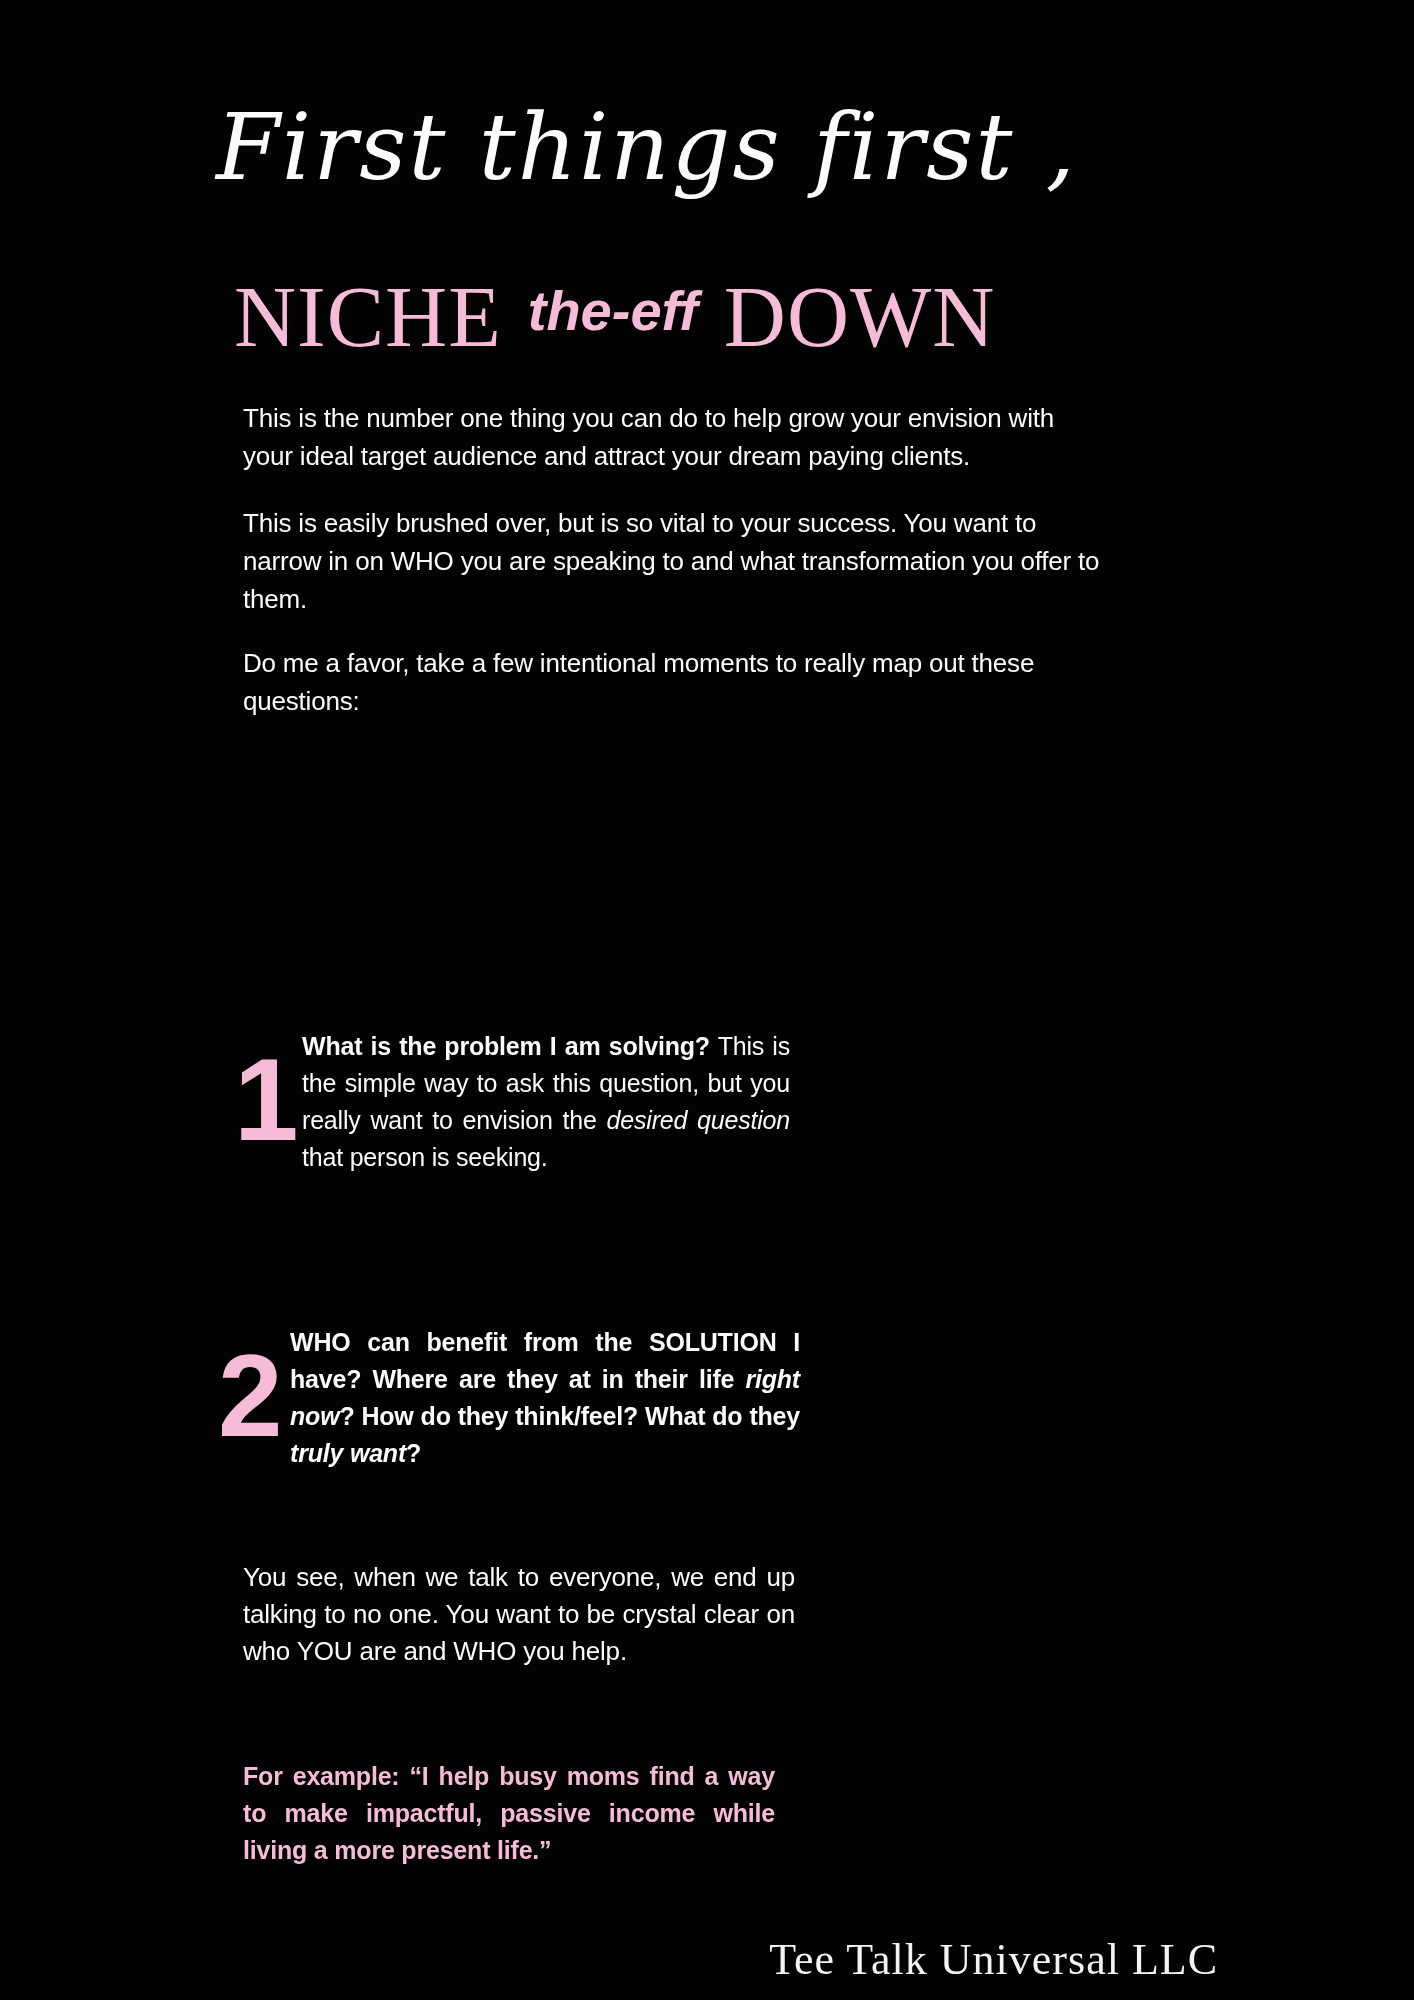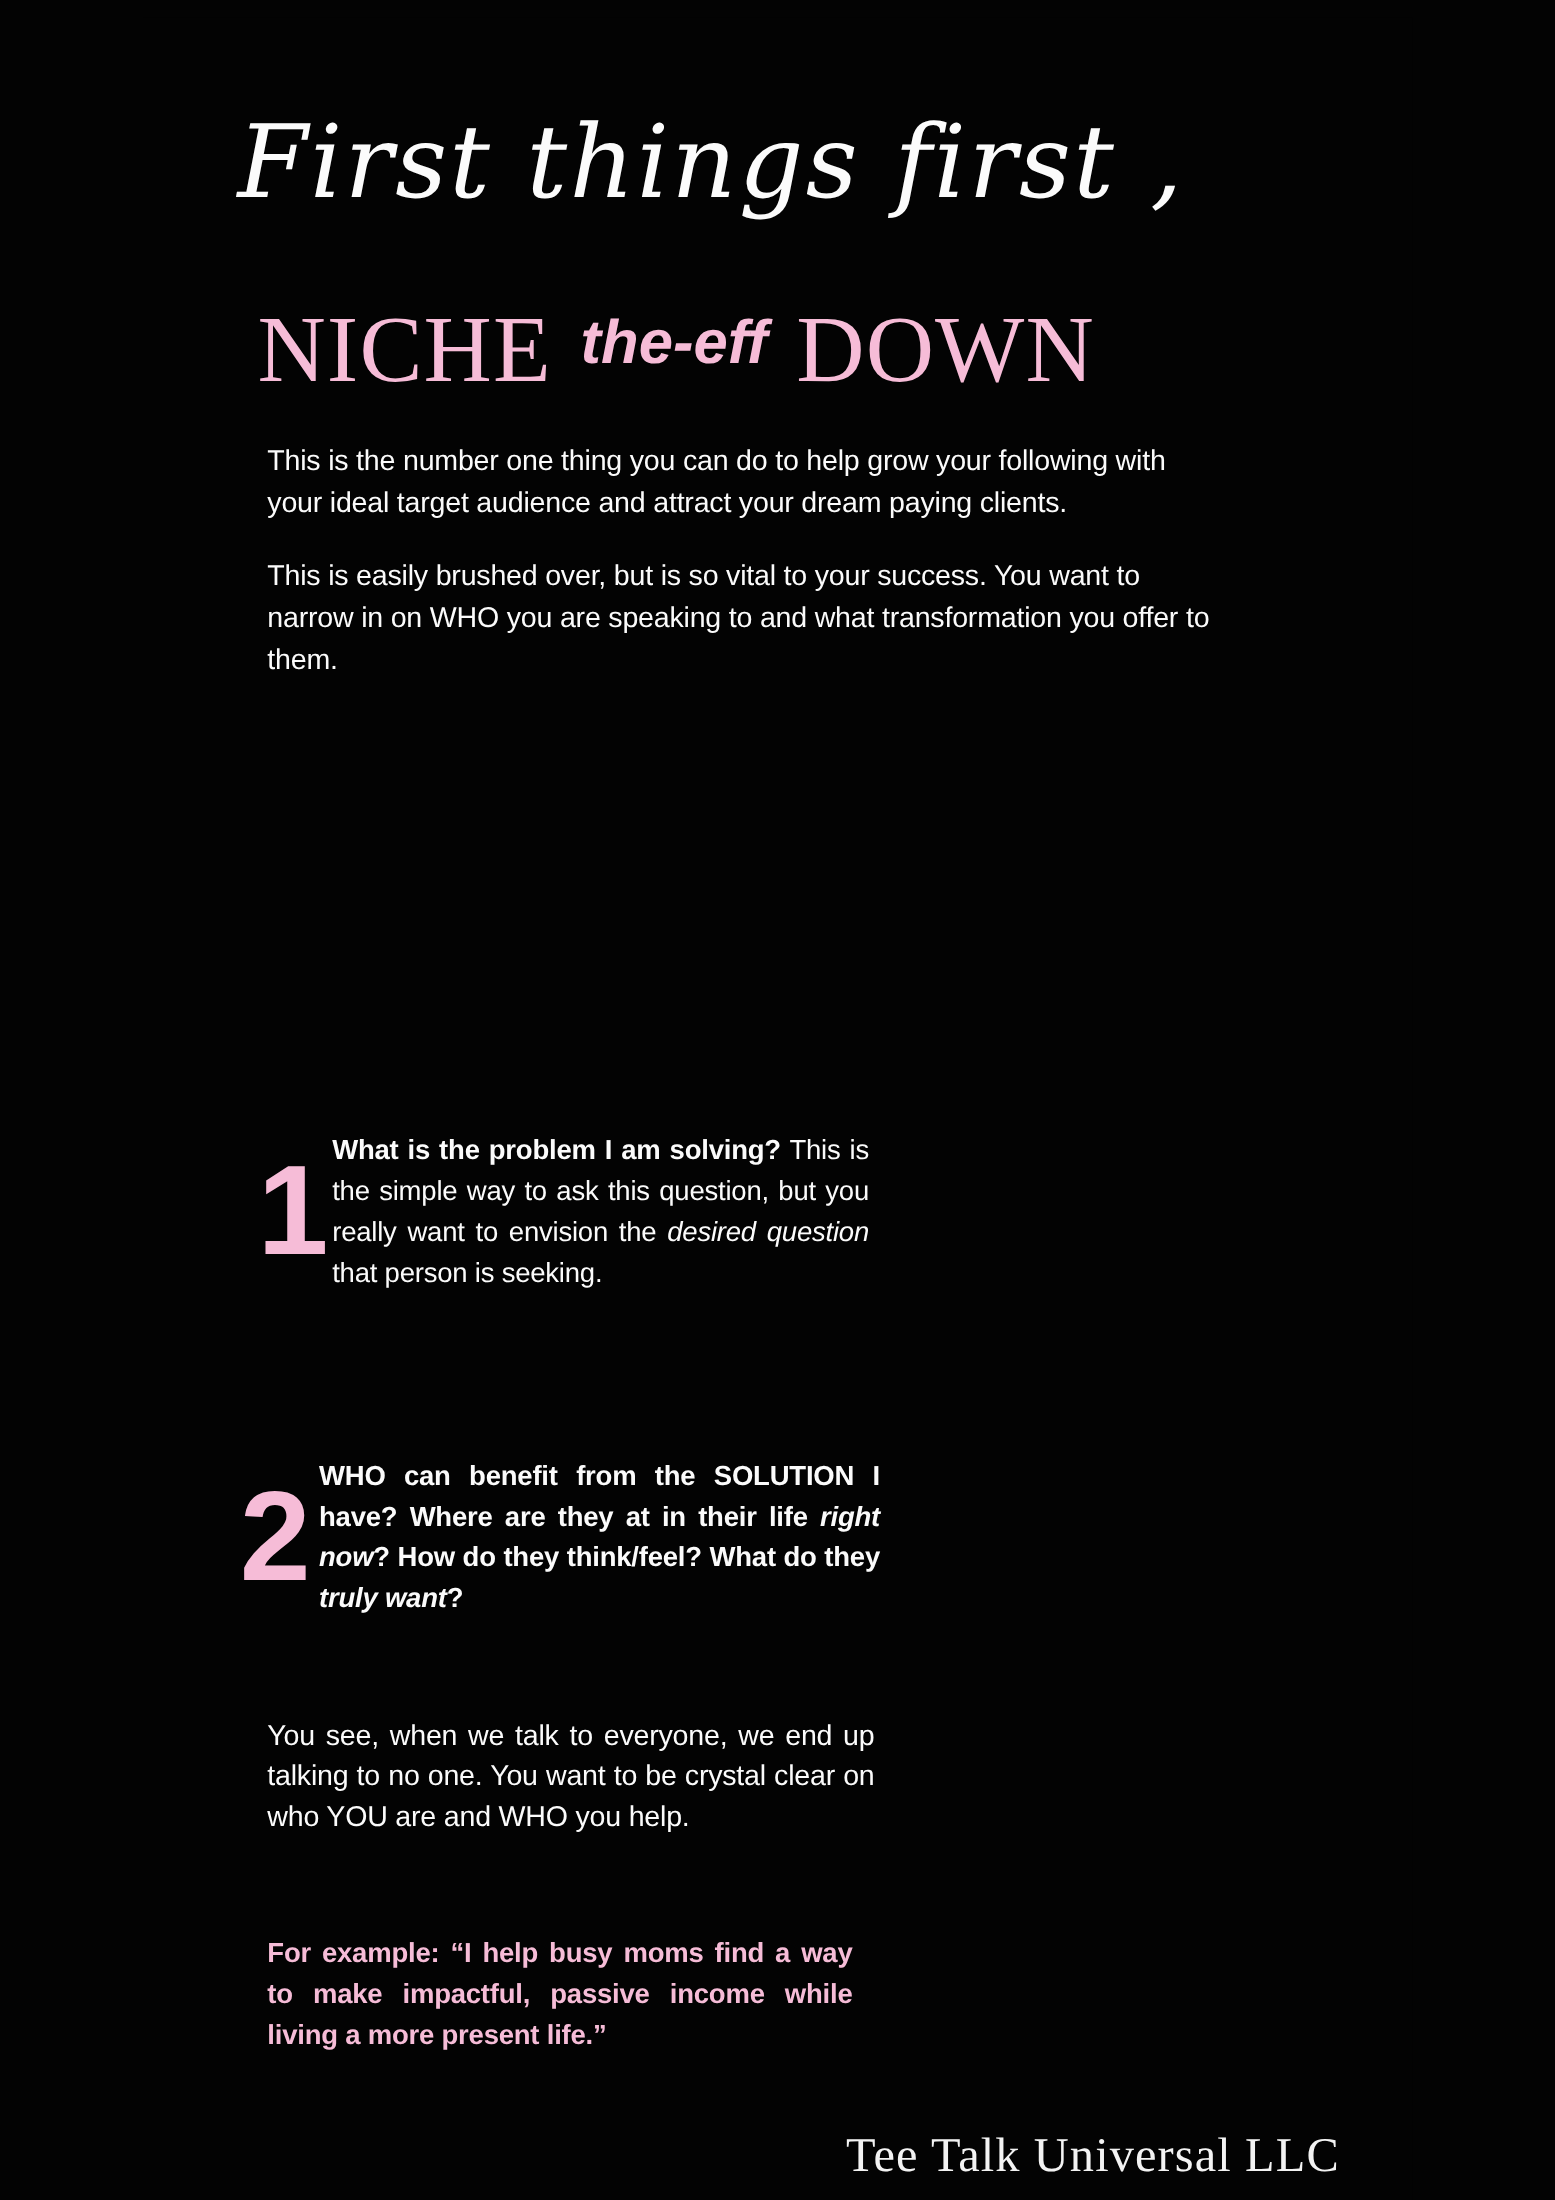--- a/index.html
+++ b/index.html
@@ -116,24 +116,25 @@
 <div class="canvas">
 
   <div class="script-title">First things first ,</div>
 
   <div class="main-title">
     <span class="serif-caps">NICHE</span>
     <span class="mid-accent">the-eff</span>
     <span class="serif-caps">DOWN</span>
   </div>
 
-  <p class="body p1">This is the number one thing you can do to help grow your following with your ideal target audience and attract your dream paying clients.</p>
+  <p class="body p1">This is the number one thing you can do to help grow your envision with your ideal target audience and attract your dream paying clients.</p>
 
   <p class="body p2">This is easily brushed over, but is so vital to your success. You want to narrow in on WHO you are speaking to and what transformation you offer to them.</p>
 
+  <p class="body p3">Do me a favor, take a few intentional moments to really map out these questions:</p>
 
   <div class="q q1">
     <div class="qnum">1</div>
     <p class="qtext"><b>What is the problem I am solving?</b><span> This is the simple way to ask this question, but you really want to envision the </span><i>desired question</i><span> that person is seeking.</span></p>
   </div>
 
   <div class="q q2">
     <div class="qnum">2</div>
     <p class="qtext"><span>WHO can benefit from the SOLUTION I have? Where are they at in their life </span><i>right now</i><span>? How do they think/feel? What do they </span><i>truly want</i><span>?</span></p>
   </div>

